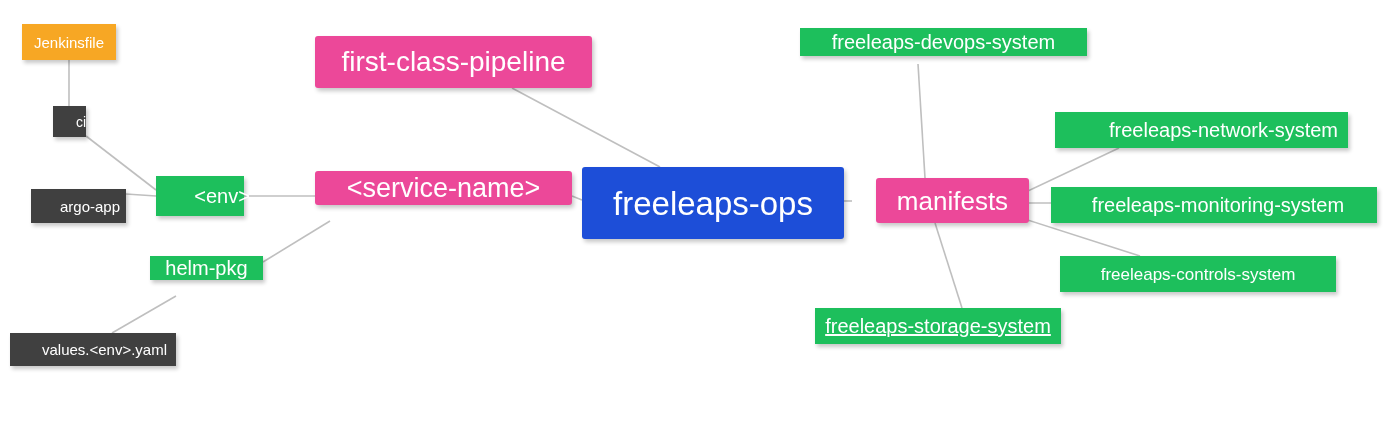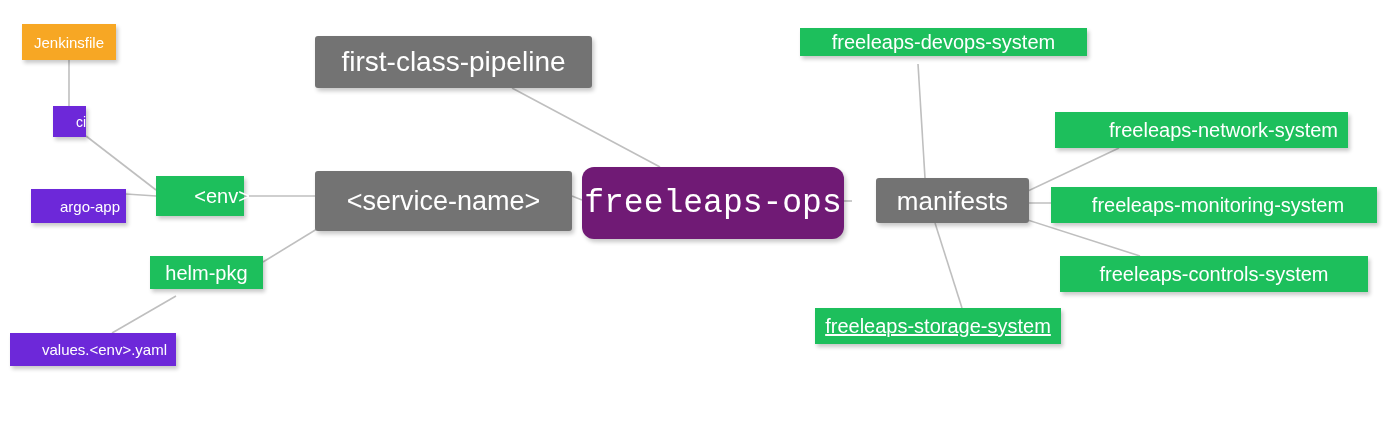--- a/index.html
+++ b/index.html
@@ -34,28 +34,27 @@
     justify-content: center;
     color: #ffffff;
     border-radius: 0;
     box-shadow: 2px 3px 4px rgba(0,0,0,0.22);
     white-space: nowrap;
     line-height: 1;
     text-align: center;
     user-select: none;
   }
   .node-root {
-    background: #701a75;
-    border-radius: 12px;
-    font-family: Liberation Mono, monospace;
+    background: #1d4ed8;
+    border-radius: 3px;
   }
-  .node-blue    { background: #737373; border-radius: 3px; }
+  .node-blue    { background: #ec4899; border-radius: 3px; }
   .node-green   { background: #1dbf5c; }
   .node-orange  { background: #f7a724; }
-  .node-red     { background: #6d28d9; padding-left: 23px; }
+  .node-red     { background: #404040; padding-left: 23px; }
 </style>
 </head>
 <body>
 
 <div id="mindmap-canvas">
   <svg id="edge-layer" viewBox="0 0 1390 421" width="1390" height="421">
       <line x1="69" y1="60" x2="69" y2="106" stroke="#bfbfbf" stroke-width="1.6"></line>
       <line x1="86" y1="136" x2="156" y2="190" stroke="#bfbfbf" stroke-width="1.6"></line>
       <line x1="126" y1="194" x2="156" y2="196" stroke="#bfbfbf" stroke-width="1.6"></line>
       <line x1="244" y1="196" x2="315" y2="196" stroke="#bfbfbf" stroke-width="1.6"></line>
@@ -68,25 +67,25 @@
       <line x1="1009" y1="200" x2="1119" y2="148" stroke="#bfbfbf" stroke-width="1.6"></line>
       <line x1="1009" y1="203" x2="1051" y2="203" stroke="#bfbfbf" stroke-width="1.6"></line>
       <line x1="1009" y1="214" x2="1140" y2="256" stroke="#bfbfbf" stroke-width="1.6"></line>
       <line x1="935" y1="223" x2="962" y2="308" stroke="#bfbfbf" stroke-width="1.6"></line>
     </svg>
   <div id="node-layer">
       <div class="node node-orange" style="left: 22px; top: 24px; width: 94px; height: 36px; font-size: 15px;">Jenkinsfile</div>
       <div class="node node-red" style="left: 53px; top: 106px; width: 33px; height: 31px; font-size: 14px;">ci</div>
       <div class="node node-red" style="left: 31px; top: 189px; width: 95px; height: 34px; font-size: 15px;">argo-app</div>
       <div class="node node-green" style="left: 156px; top: 176px; width: 88px; height: 40px; font-size: 20px; padding-left: 44px;">&lt;env&gt;</div>
-      <div class="node node-green" style="left: 150px; top: 256px; width: 113px; height: 33px; font-size: 20px;">helm-pkg</div>
+      <div class="node node-green" style="left: 150px; top: 256px; width: 113px; height: 24px; font-size: 20px;">helm-pkg</div>
       <div class="node node-red" style="left: 10px; top: 333px; width: 166px; height: 33px; font-size: 15px; text-align: right;">values.&lt;env&gt;.yaml</div>
       <div class="node node-blue" style="left: 315px; top: 36px; width: 277px; height: 52px; font-size: 28px;">first-class-pipeline</div>
-      <div class="node node-blue" style="left: 315px; top: 171px; width: 257px; height: 60px; font-size: 27px;">&lt;service-name&gt;</div>
+      <div class="node node-blue" style="left: 315px; top: 171px; width: 257px; height: 34px; font-size: 27px;">&lt;service-name&gt;</div>
       <div class="node node-root" style="left: 582px; top: 167px; width: 262px; height: 72px; font-size: 33px;">freeleaps-ops</div>
       <div class="node node-blue" style="left: 876px; top: 178px; width: 153px; height: 45px; font-size: 26px;">manifests</div>
       <div class="node node-green" style="left: 800px; top: 28px; width: 287px; height: 28px; font-size: 20px;">freeleaps-devops-system</div>
       <div class="node node-green" style="left: 1055px; top: 112px; width: 293px; height: 36px; font-size: 20px; padding-left: 44px;">freeleaps-network-system</div>
       <div class="node node-green" style="left: 1051px; top: 187px; width: 326px; height: 36px; font-size: 20px; padding-left: 8px;">freeleaps-monitoring-system</div>
-      <div class="node node-green" style="left: 1060px; top: 256px; width: 308px; height: 36px; font-size: 20px;">freeleaps-controls-system</div>
+      <div class="node node-green" style="left: 1060px; top: 256px; width: 276px; height: 36px; font-size: 17px;">freeleaps-controls-system</div>
       <div class="node node-green" style="left: 815px; top: 308px; width: 246px; height: 36px; font-size: 20px; text-decoration: underline;">freeleaps-storage-system</div>
     </div>
 </div>
 
 </body></html>

